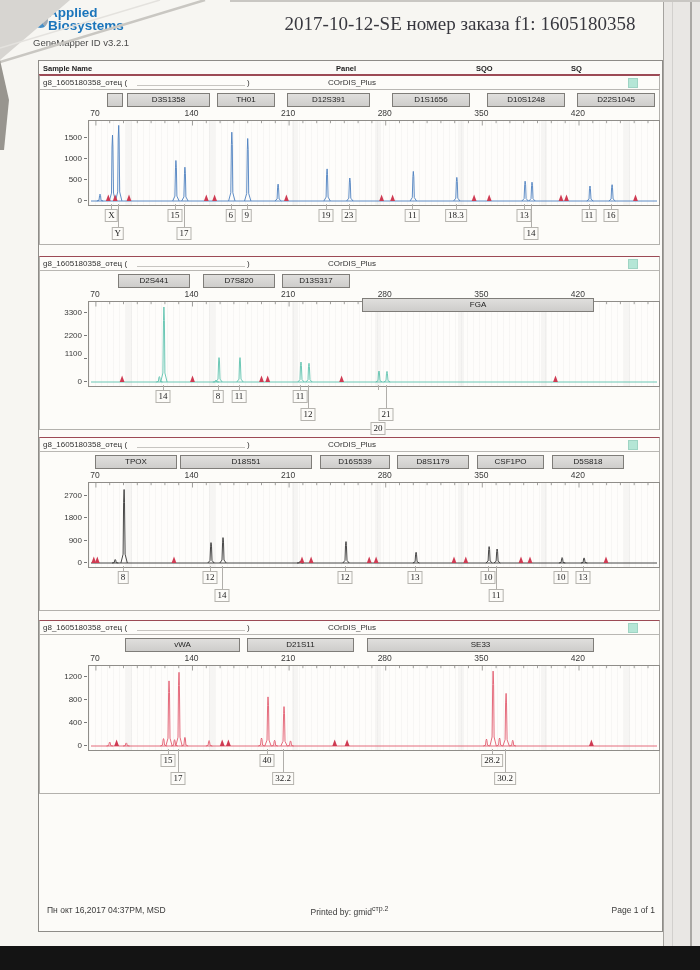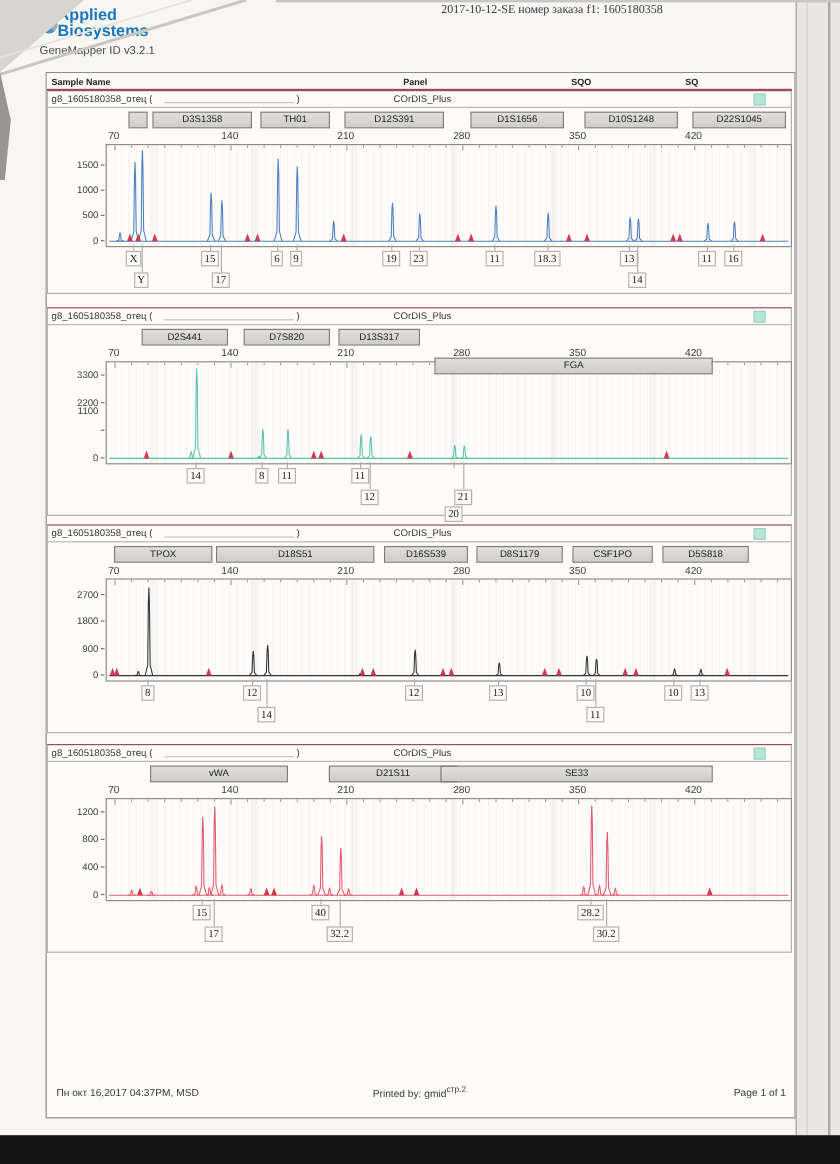--- a/index.html
+++ b/index.html
@@ -7,21 +7,21 @@
   .page{position:absolute;left:0;top:0;width:663px;height:946px;background:#f7f6f2;}
   .scan-strip{position:absolute;left:663px;top:0;width:37px;height:946px;background:#e9e7e4;}
   .paper-edge{position:absolute;left:663px;top:0;width:1px;height:946px;background:#a5a39f;}
   .strip-line1{position:absolute;left:672px;top:0;width:1px;height:946px;background:#d2d0cd;}
   .strip-line2{position:absolute;left:690px;top:0;width:2px;height:946px;background:#aaa8a4;}
   .black-band{position:absolute;left:0;top:946px;width:700px;height:24px;background:#141414;}
   .top-smear{position:absolute;left:230px;top:0;width:470px;height:2px;background:#c9c7c3;}
 
   .logo{position:absolute;left:48px;top:6px;color:#1b75bb;font-weight:bold;font-size:13.5px;line-height:13px;letter-spacing:0px;}
   .appver{position:absolute;left:33px;top:37px;font-size:9.5px;color:#4a4a4a;}
-  .title{position:absolute;left:250px;top:3px;width:420px;text-align:center;font-family:"Liberation Serif",serif;font-size:10px;color:#38383f;}
+  .title{position:absolute;left:250px;top:13px;width:420px;text-align:center;font-family:"Liberation Serif",serif;font-size:19px;color:#38383f;}
 
   .frame{position:absolute;left:38px;top:60px;width:623px;height:870px;border:1px solid #8e8c88;background:#fcfbf8;}
   .thead{position:absolute;left:39px;top:61px;width:621px;height:13px;border-bottom:2px solid #9c4a55;background:#fbfaf7;font-size:7.5px;font-weight:bold;color:#222;}
   .thead span{position:absolute;top:3px;}
   .th-sample{left:4px;} .th-panel{left:297px;} .th-sqo{left:437px;} .th-sq{left:532px;}
 
   .group{position:absolute;left:39px;width:621px;background:#fdfcf9;border:1px solid #b3b1ad;border-top:1px solid #9c4a55;box-sizing:border-box;}
   .srow{position:absolute;left:0;top:0;width:100%;height:13px;border-bottom:1px solid #b9b7b3;font-size:8px;color:#333;}
   .sname{position:absolute;left:3px;top:2px;}
   .fillline{position:absolute;left:97px;top:9px;width:108px;border-bottom:1px solid #c7c5c1;}
@@ -199,21 +199,21 @@
       <div class="marker" style="left: 242.048px; width: 65.9709px;">D13S317</div>
       <div class="marker" style="left: 322.097px; width: 229.932px; margin-top: 24px;">FGA</div>
       <div class="xlab" style="left: 39.9007px;">70</div>
       <div class="xlab" style="left: 136.511px;">140</div>
       <div class="xlab" style="left: 233.121px;">210</div>
       <div class="xlab" style="left: 329.731px;">280</div>
       <div class="xlab" style="left: 426.341px;">350</div>
       <div class="xlab" style="left: 522.952px;">420</div>
       <div class="ylab" style="left: 2px; top: 120px;">0</div>
       <div class="ytick" style="left: 44px; top: 124px;"></div>
-      <div class="ylab" style="left: 2px; top: 81px;">1100</div>
+      <div class="ylab" style="left: 2px; top: 92px;">1100</div>
       <div class="ytick" style="left: 44px; top: 101.096px;"></div>
       <div class="ylab" style="left: 2px; top: 74.1918px;">2200</div>
       <div class="ytick" style="left: 44px; top: 78.1918px;"></div>
       <div class="ylab" style="left: 2px; top: 51.2877px;">3300</div>
       <div class="ytick" style="left: 44px; top: 55.2877px;"></div>
       <div class="leader" style="left: 122.942px; top: 128px; height: 5px;"></div>
       <div class="abox" style="left: 122.942px; top: 133px;">14</div>
       <div class="leader" style="left: 178.01px; top: 128px; height: 5px;"></div>
       <div class="abox" style="left: 178.01px; top: 133px;">8</div>
       <div class="leader" style="left: 198.988px; top: 128px; height: 5px;"></div>
@@ -337,21 +337,21 @@
           <path d="M 420.5,80 L 422.7,79.3 L 423.3,75.3 L 423.7,74.3 L 424.2,75.3 L 424.7,79.3 L 426.9,80" stroke="#e25b6e" stroke-width="0.9" fill="none"></path>
           <path d="M 25.2,80 L 27.6,73.5 L 30.0,80 Z" fill="#cf3a52"></path>
           <path d="M 130.8,80 L 133.2,73.5 L 135.6,80 Z" fill="#cf3a52"></path>
           <path d="M 137.0,80 L 139.4,73.5 L 141.8,80 Z" fill="#cf3a52"></path>
           <path d="M 243.3,80 L 245.7,73.5 L 248.1,80 Z" fill="#cf3a52"></path>
           <path d="M 255.7,80 L 258.1,73.5 L 260.5,80 Z" fill="#cf3a52"></path>
           <path d="M 500.0,80 L 502.4,73.5 L 504.8,80 Z" fill="#cf3a52"></path>
         </svg>
       </div>
   <div class="marker" style="left: 84.9879px; width: 113.034px;">vWA</div>
-      <div class="marker" style="left: 206.993px; width: 105.029px; margin-left: 27px;">D21S11</div>
+      <div class="marker" style="left: 206.993px; width: 105.029px;">D21S11</div>
       <div class="marker" style="left: 327.065px; width: 224.964px;">SE33</div>
       <div class="xlab" style="left: 39.9007px;">70</div>
       <div class="xlab" style="left: 136.511px;">140</div>
       <div class="xlab" style="left: 233.121px;">210</div>
       <div class="xlab" style="left: 329.731px;">280</div>
       <div class="xlab" style="left: 426.341px;">350</div>
       <div class="xlab" style="left: 522.952px;">420</div>
       <div class="ylab" style="left: 2px; top: 120px;">0</div>
       <div class="ytick" style="left: 44px; top: 124px;"></div>
       <div class="ylab" style="left: 2px; top: 97.1429px;">400</div>

